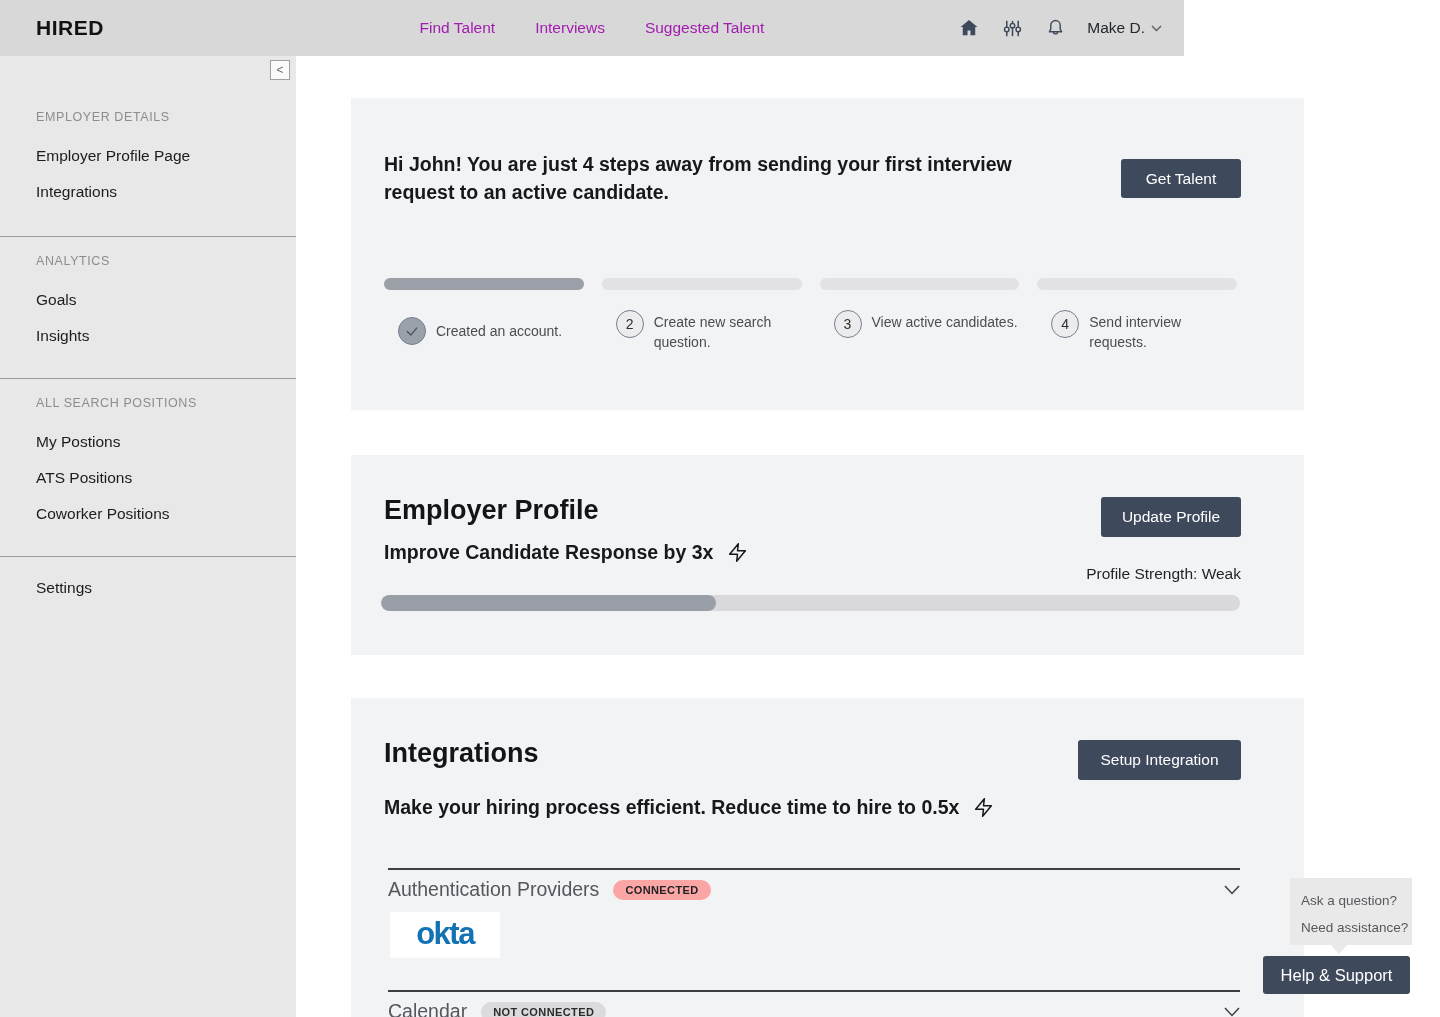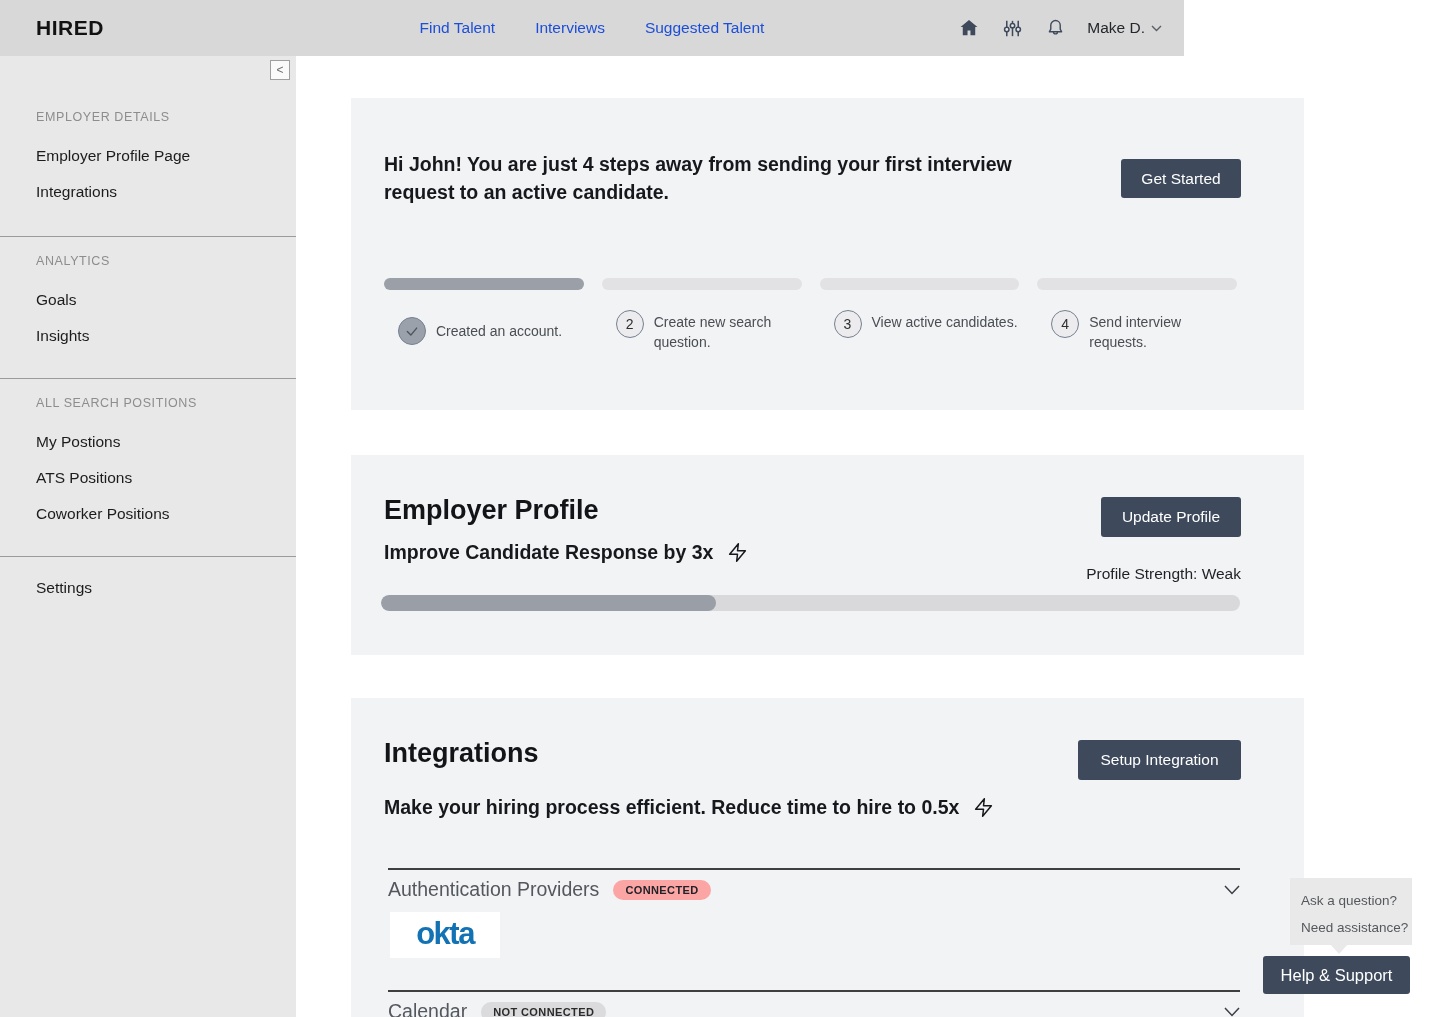--- a/index.html
+++ b/index.html
@@ -11,21 +11,21 @@
     color:#1c1c1c;
   }
 
   
   .header {
     position:absolute; top:0; left:0; width:1184px; height:56px;
     background:#d8d8d8; display:flex; align-items:center; z-index:30;
   }
   .logo { margin-left:36px; font-size:21px; font-weight:700; letter-spacing:.5px; color:#121212; cursor:pointer; }
   .nav { position:absolute; left:50%; transform:translateX(-50%); display:flex; gap:40px; }
-  .nav-item { font-size:15.5px; color:#1d4ed8; cursor:pointer; white-space:nowrap; }
+  .nav-item { font-size:15.5px; color:#a21caf; cursor:pointer; white-space:nowrap; }
   .header-right { position:absolute; right:22px; display:flex; align-items:center; gap:21px; }
   .hicon { width:22px; height:22px; display:flex; align-items:center; justify-content:center; cursor:pointer; }
   .user-menu { display:flex; align-items:center; gap:6px; font-size:15.5px; color:#23262b; cursor:pointer; }
 
   
   .sidebar {
     position:absolute; top:56px; left:0; width:296px; height:961px;
     background:#e8e8e8; z-index:20;
   }
   .collapse-btn {
@@ -196,21 +196,21 @@
       </div>
     </div>
     <div class="side-divider d2"></div>
 
     <div class="side-item settings-item">Settings</div>
   </div>
 </div>
 
 <div class="card card-1">
   <div class="onboard-msg">Hi John! You are just 4 steps away from sending your first interview request to an active candidate.</div>
-  <button class="btn get-started">Get Started</button>
+  <button class="btn get-started">Get Talent</button>
 
   <div class="seg-row">
     <div class="seg filled"></div>
     <div class="seg"></div>
     <div class="seg"></div>
     <div class="seg"></div>
   </div>
 
   <div class="steps-row">
     <div class="step done">

